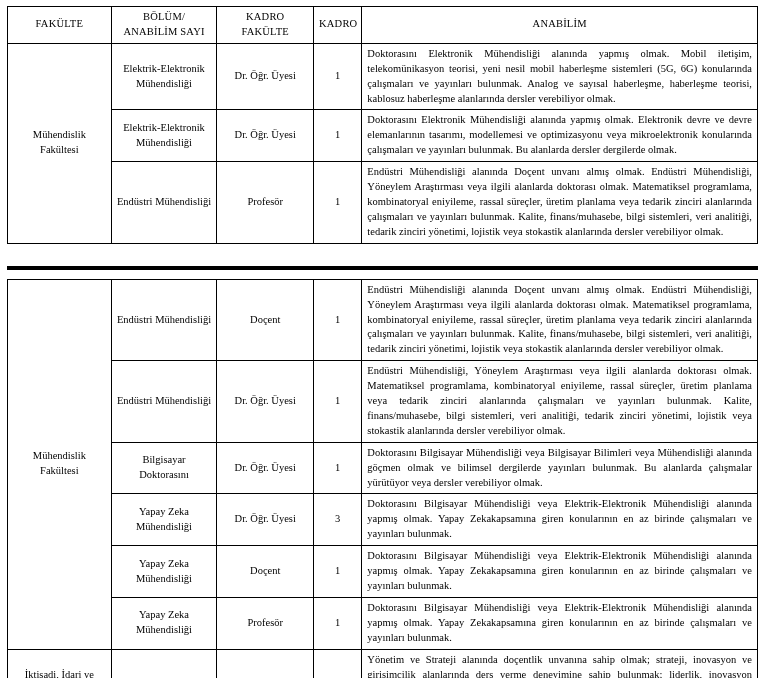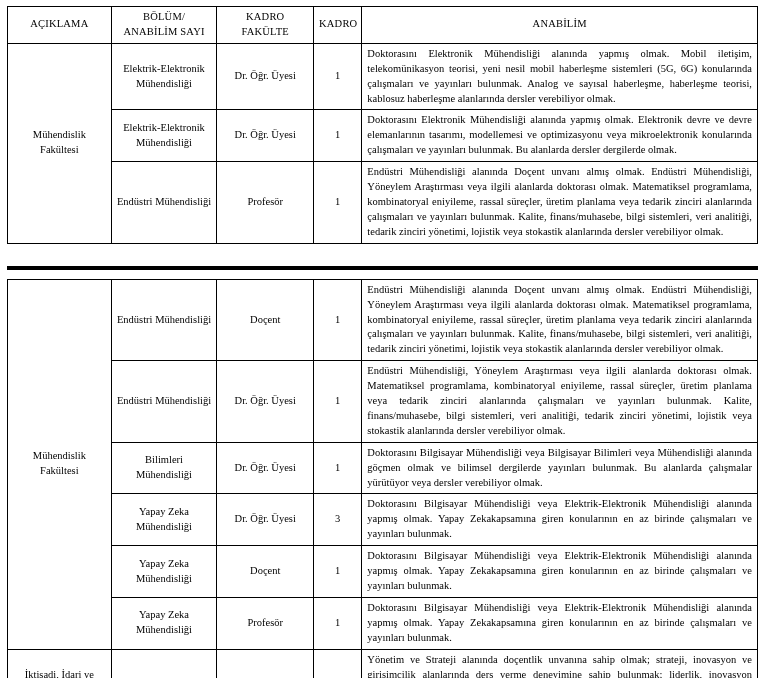--- a/index.html
+++ b/index.html
@@ -75,21 +75,21 @@
     <table class="doc-table">
       <colgroup>
         <col class="col-faculty">
           <col class="col-dept">
           <col class="col-title">
           <col class="col-count">
           <col class="col-desc">
       </colgroup>
       <thead>
         <tr>
-          <th>AÇIKLAMA</th>
+          <th>FAKÜLTE</th>
           <th>
             <div>BÖLÜM/</div>
             <div>ANABİLİM SAYI</div>
           </th>
           <th>KADRO FAKÜLTE</th>
           <th>KADRO</th>
           <th>ANABİLİM</th>
         </tr>
       </thead>
       <tbody>
@@ -136,21 +136,21 @@
           <td class="c">1</td>
           <td class="desc">Endüstri Mühendisliği alanında Doçent unvanı almış olmak. Endüstri Mühendisliği, Yöneylem Araştırması veya ilgili alanlarda doktorası olmak. Matematiksel programlama, kombinatoryal eniyileme, rassal süreçler, üretim planlama veya tedarik zinciri alanlarında çalışmaları ve yayınları bulunmak. Kalite, finans/muhasebe, bilgi sistemleri, veri analitiği, tedarik zinciri yönetimi, lojistik veya stokastik alanlarında dersler verebiliyor olmak.</td>
         </tr>
         <tr>
           <td class="c">Endüstri Mühendisliği</td>
           <td class="c">Dr. Öğr. Üyesi</td>
           <td class="c">1</td>
           <td class="desc">Endüstri Mühendisliği, Yöneylem Araştırması veya ilgili alanlarda doktorası olmak. Matematiksel programlama, kombinatoryal eniyileme, rassal süreçler, üretim planlama veya tedarik zinciri alanlarında çalışmaları ve yayınları bulunmak. Kalite, finans/muhasebe, bilgi sistemleri, veri analitiği, tedarik zinciri yönetimi, lojistik veya stokastik alanlarında dersler verebiliyor olmak.</td>
         </tr>
         <tr>
-          <td class="c">Bilimleri Mühendisliği</td>
+          <td class="c">Bilgisayar Doktorasını</td>
           <td class="c">Dr. Öğr. Üyesi</td>
           <td class="c">1</td>
           <td class="desc">Doktorasını Bilgisayar Mühendisliği veya Bilgisayar Bilimleri veya Mühendisliği alanında göçmen olmak ve bilimsel dergilerde yayınları bulunmak. Bu alanlarda çalışmalar yürütüyor veya dersler verebiliyor olmak.</td>
         </tr>
         <tr>
           <td class="c">Yapay Zeka Mühendisliği</td>
           <td class="c">Dr. Öğr. Üyesi</td>
           <td class="c">3</td>
           <td class="desc">Doktorasını Bilgisayar Mühendisliği veya Elektrik-Elektronik Mühendisliği alanında yapmış olmak. Yapay Zekakapsamına giren konularının en az birinde çalışmaları ve yayınları bulunmak.</td>
         </tr>

